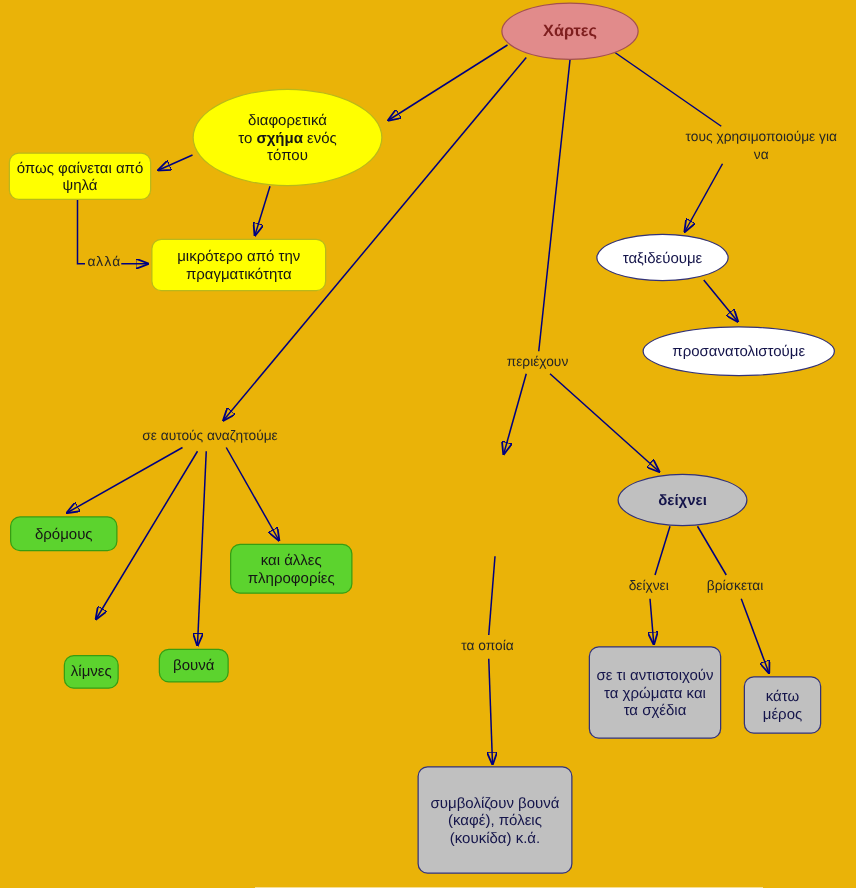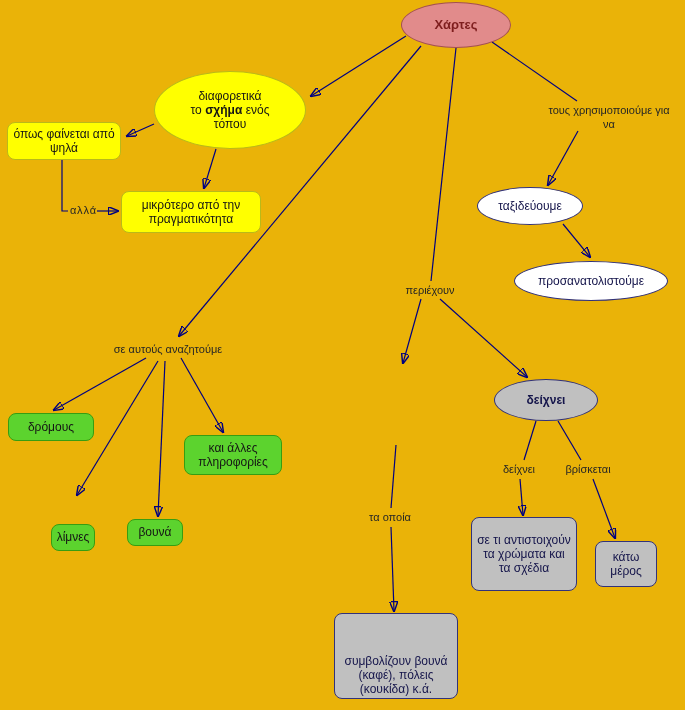--- a/index.html
+++ b/index.html
@@ -116,21 +116,21 @@
   </div>
 
   <div class="node rounded gray" style="left:471px;top:517px;width:106px;height:74px;">
     <span>σε τι αντιστοιχούν τα χρώματα και τα σχέδια</span>
   </div>
 
   <div class="node rounded gray" style="left:595px;top:541px;width:62px;height:46px;">
     <span>κάτω μέρος</span>
   </div>
 
-  <div class="node rounded gray" style="left:334px;top:613px;width:124px;height:86px;align-items:flex-end;">
+  <div class="node rounded gray" style="left:334px;top:613px;width:124px;height:86px;">
     <span>συμβολίζουν βουνά (καφέ), πόλεις (κουκίδα) κ.ά.</span>
   </div>
 
   <div class="linklabel" style="left:68px;top:205px;width:30px;font-family:Liberation Mono, monospace;">αλλά</div>
 
   <div class="linklabel" style="left:543px;top:104px;width:132px;">τους χρησιμοποιούμε για να</div>
 
   <div class="linklabel" style="left:399px;top:284px;width:62px;">περιέχουν</div>
 
   <div class="linklabel" style="left:108px;top:343px;width:120px;">σε αυτούς αναζητούμε</div>

